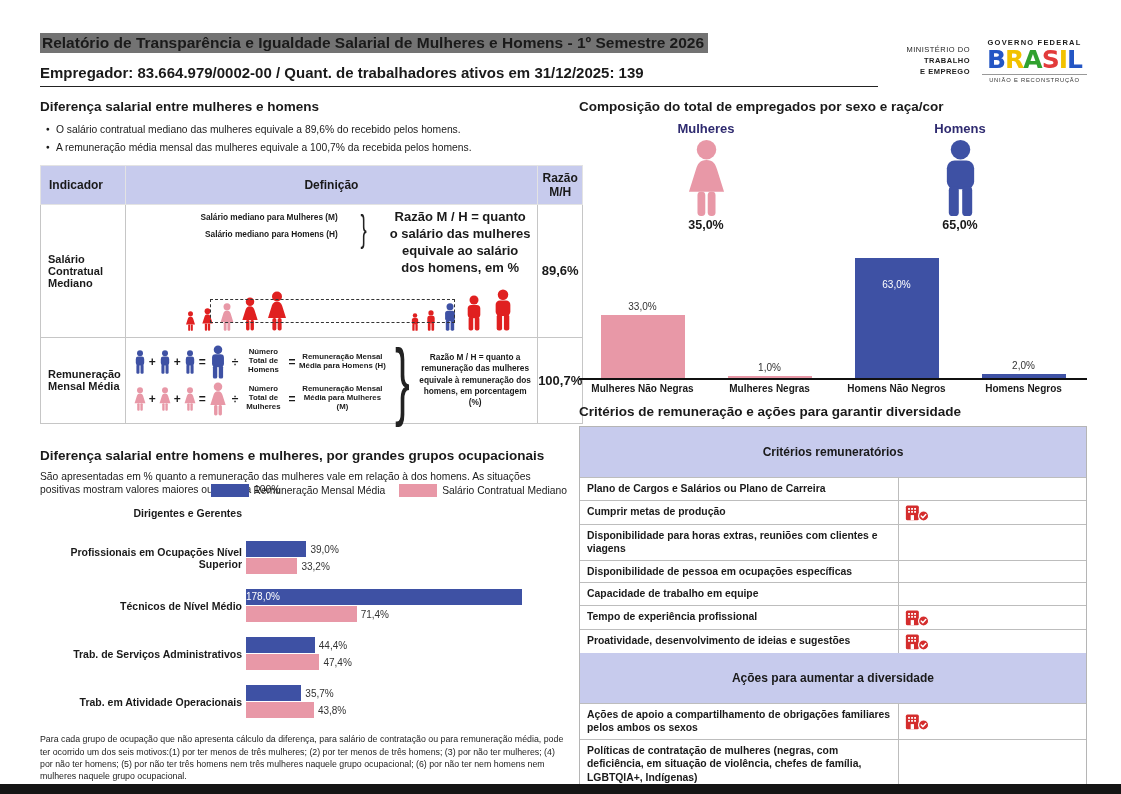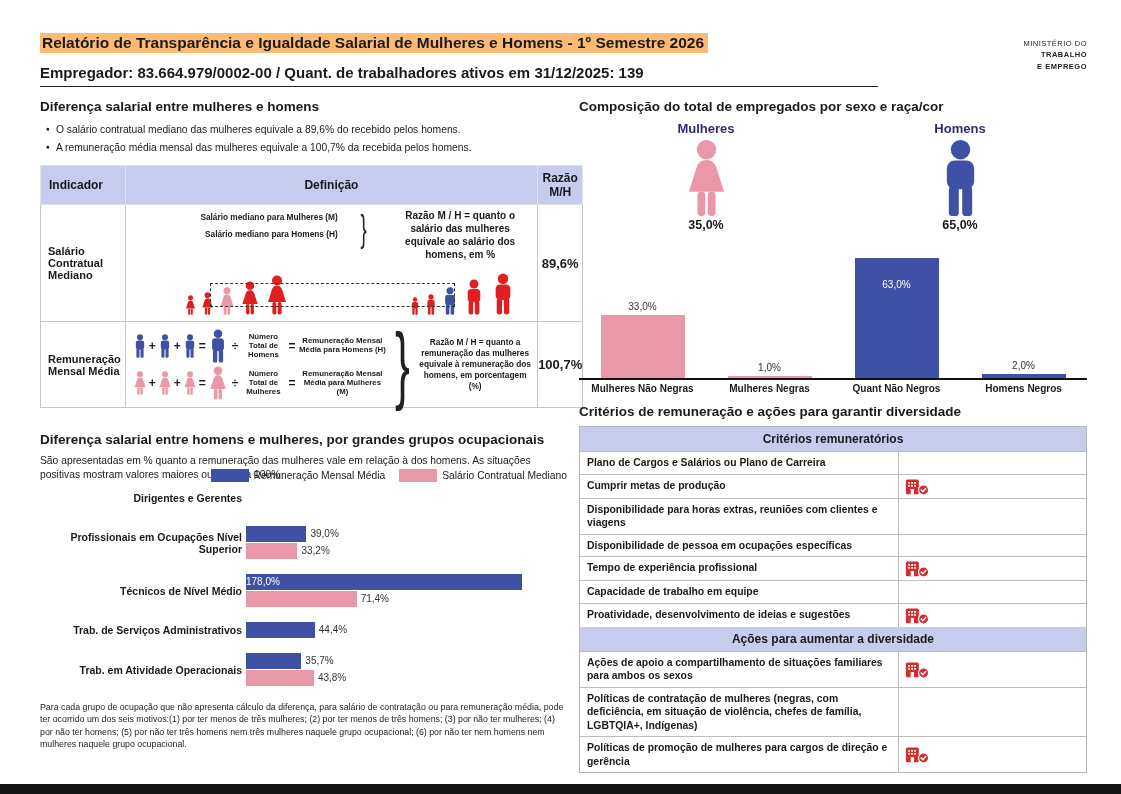--- a/index.html
+++ b/index.html
@@ -4,21 +4,21 @@
 <style>
   * { margin:0; padding:0; box-sizing:border-box; }
   html,body { background:#e8e8e8; }
   body { font-family:"Liberation Sans", sans-serif; color:#1a1a1a; }
   .page { width:1121px; height:794px; background:#fff; position:relative; overflow:hidden; margin:0 auto; }
 
   
   .hdr { display:flex; justify-content:space-between; align-items:flex-start; padding:34px 34px 0 40px; }
   .hdr-left { width:838px; border-bottom:1px solid #222; padding-bottom:5px; }
   .title-line { font-size:15.5px; font-weight:bold; }
-  .hl { background:#fdba74; padding:1px 4px 2px 2px; }
+  .hl { background:#737373; padding:1px 4px 2px 2px; }
   .subtitle { font-size:15px; font-weight:bold; margin-top:12px; }
   .hdr-right { display:flex; gap:12px; align-items:center; margin-top:4px; }
   .ministry { text-align:right; font-size:7.5px; letter-spacing:.5px; color:#222; line-height:1.5; }
   .ministry .b { font-weight:bold; }
   .govlogo { text-align:center; width:105px; }
   .gov-top { font-size:7.5px; font-weight:bold; letter-spacing:1.2px; }
   .gov-brand { font-size:25px; font-weight:bold; letter-spacing:-1px; line-height:1.05; font-family:"DejaVu Sans", sans-serif; }
   .gov-bottom { font-size:5.8px; letter-spacing:.8px; color:#333; border-top:1px solid #999; margin-top:1px; padding-top:2px; }
 
   
@@ -37,21 +37,21 @@
   .ind-table th { background:#c7cbed; font-size:12px; font-weight:bold; padding:5px 4px; border:1px solid #e3e3e3; }
   .ind-table th:first-child { text-align:left; padding-left:8px; }
   .ind-table td { border:1px solid #c6c6c6; vertical-align:middle; }
   .ind-cell { font-weight:bold; font-size:11px; padding:4px 4px 4px 7px; width:108px; }
   .ratio-cell { font-weight:bold; font-size:13px; text-align:center; width:80px;margin-top:27px; }
   .def-cell { width:337px; padding:4px 6px; }
 
   .def-top { display:flex; align-items:flex-start; justify-content:flex-end; gap:20px; }
   .def-stack { text-align:right; font-size:8.3px; font-weight:bold; line-height:2.1; }
   .brace1 { font-size:34px; font-weight:400; transform:scale(.55,1.1); color:#222; }
-  .razao { font-size:10px; font-weight:bold; text-align:center; width:142px; line-height:1.3; }
+  .razao { font-size:13px; font-weight:bold; text-align:center; width:142px; line-height:1.3; }
   .icon-strip { position:relative; height:52px; display:flex; align-items:flex-end; padding:0 14px 2px 52px; margin-top:4px; }
   .grp { display:flex; align-items:flex-end; gap:3px; }
   .spacer { flex:1; }
   .median-box { position:absolute; left:78px; right:76px; top:18px; height:24px; border:1.6px dashed #333; }
 
   .formula-wrap { display:flex; align-items:center; gap:4px; }
   .formula-col { flex:1; }
   .f-line { display:flex; align-items:center; gap:3px; margin:3px 0; }
   .f-icons { display:flex; align-items:center; gap:1px; }
   .f-op { font-size:12px; font-weight:bold; }
@@ -88,21 +88,21 @@
   .comp-bar { width:84px; position:relative; }
   .comp-bar.pink { background:#e898a7; } .comp-bar.blue { background:#3e51a4; }
   .cb-val { position:absolute; width:100%; text-align:center; font-size:10px; color:#333; }
   .cb-val.above { bottom:100%; margin-bottom:3px; }
   .cb-val.inside { top:21px; color:#fff; }
   .comp-cats { display:flex; margin-top:3px; margin-bottom:10px; }
   .comp-cat { flex:1; text-align:center; font-size:10px; font-weight:bold; }
 
   
   .crit-table { border:1px solid #b5b5b5; margin-top:4px; }
-  .crit-head { background:#c7cbed; text-align:center; font-weight:bold; font-size:12px; padding:5px 4px; }
+  .crit-head { background:#c7cbed; text-align:center; font-weight:bold; font-size:12px; padding:18px 4px; }
   .crit-row { display:flex; border-top:1px solid #bdbdbd; min-height:21px; }
   .crit-label { flex:0 0 63%; font-weight:bold; font-size:10.4px; line-height:1.3; padding:4px 7px 4px 7px; border-right:1px solid #bdbdbd; }
   .crit-mark { flex:1; display:flex; align-items:center; padding:2px 6px; }
 
   
   .footer { text-align:center; font-weight:bold; font-size:12px; margin-top:20px; }
   .bottombar { position:absolute; left:0; right:0; bottom:0; height:10px; background:#151515; }
 
   .person { display:inline-block; vertical-align:bottom; }
   .chk { height:19px; width:auto; display:block; }
@@ -115,20 +115,25 @@
   <header class="hdr">
     <div class="hdr-left">
       <div class="title-line"><span class="hl">Relatório de Transparência e Igualdade Salarial de Mulheres e Homens - 1º Semestre 2026</span></div>
       <div class="subtitle">Empregador: 83.664.979/0002-00 / Quant. de trabalhadores ativos em 31/12/2025: 139</div>
     </div>
     <div class="hdr-right">
       <div class="ministry">
         <div>MINISTÉRIO DO</div>
         <div class="b">TRABALHO</div>
         <div class="b">E EMPREGO</div>
+      </div>
+      <div class="govlogo">
+        <div class="gov-top">GOVERNO FEDERAL</div>
+        <div class="gov-brand" id="brasil-brand"><span style="color:#2456c4">B</span><span style="color:#f2c200">R</span><span style="color:#31a12f">A</span><span style="color:#e23b3b">S</span><span style="color:#f2c200">I</span><span style="color:#2456c4">L</span></div>
+        <div class="gov-bottom">UNIÃO E RECONSTRUÇÃO</div>
       </div>
     </div>
   </header>
 
   <div class="cols">
 
     <section class="colL">
       <div class="sec-title">Diferença salarial entre mulheres e homens</div>
       <div class="bullets">
         <div class="bullet">O salário contratual mediano das mulheres equivale a 89,6% do recebido pelos homens.</div>
@@ -353,20 +358,24 @@
             <span class="bar-out">71,4%</span>
           </div>
             </div>
      </div>
           <div class="occ-row ">
        <div class="occ-label">Trab. de Serviços Administrativos</div>
        <div class="occ-bars">
               <div class="bar-line">
             <div class="bar blue" style="width:68.82px"></div>
             <span class="bar-out">44,4%</span>
+          </div>
+              <div class="bar-line">
+            <div class="bar pink" style="width:73.47px"></div>
+            <span class="bar-out">47,4%</span>
           </div>
             </div>
      </div>
           <div class="occ-row ">
        <div class="occ-label">Trab. em Atividade Operacionais</div>
        <div class="occ-bars">
               <div class="bar-line">
             <div class="bar blue" style="width:55.33500000000001px"></div>
             <span class="bar-out">35,7%</span>
           </div>
@@ -422,21 +431,21 @@
      </div>
           <div class="comp-slot">
        <div class="comp-bar blue" style="height:3.8px">
          <span class="cb-val above">2,0%</span>
        </div>
      </div>
         </div>
       <div class="comp-cats" id="comp-cats">
           <div class="comp-cat">Mulheres Não Negras</div>
           <div class="comp-cat">Mulheres Negras</div>
-          <div class="comp-cat">Quant Não Negros</div>
+          <div class="comp-cat">Homens Não Negros</div>
           <div class="comp-cat">Homens Negros</div>
         </div>
 
       <div class="sec-title">Critérios de remuneração e ações para garantir diversidade</div>
       <div class="crit-table" id="crit-table">
           <div class="crit-head">Critérios remuneratórios</div>
           <div class="crit-row">
          <div class="crit-label">Plano de Cargos e Salários ou Plano de Carreira</div>
          <div class="crit-mark"></div>
        </div>
@@ -459,60 +468,60 @@
        </div>
           <div class="crit-row">
          <div class="crit-label">Disponibilidade para horas extras, reuniões com clientes e viagens</div>
          <div class="crit-mark"></div>
        </div>
           <div class="crit-row">
          <div class="crit-label">Disponibilidade de pessoa em ocupações específicas</div>
          <div class="crit-mark"></div>
        </div>
           <div class="crit-row">
+         <div class="crit-label">Capacidade de trabalho em equipe</div>
+         <div class="crit-mark"></div>
+       </div>
+          <div class="crit-row">
          <div class="crit-label">Tempo de experiência profissional</div>
          <div class="crit-mark">
               <svg class="chk" viewBox="0 0 30 22">
     <rect x="1" y="3" width="15" height="17" rx="1.8" fill="#d42d2d"></rect>
     <rect x="3.6" y="5.8" width="2.1" height="2.1" fill="#fff"></rect>
                 <rect x="7.1" y="5.8" width="2.1" height="2.1" fill="#fff"></rect>
                 <rect x="10.6" y="5.8" width="2.1" height="2.1" fill="#fff"></rect>
     <rect x="3.6" y="9.2" width="2.1" height="2.1" fill="#fff"></rect>
                 <rect x="7.1" y="9.2" width="2.1" height="2.1" fill="#fff"></rect>
                 <rect x="10.6" y="9.2" width="2.1" height="2.1" fill="#fff"></rect>
     <rect x="6.6" y="14" width="3.8" height="6" fill="#fff"></rect>
     <circle cx="21.5" cy="15" r="5.8" fill="#d42d2d" stroke="#fff" stroke-width="1.3"></circle>
     <path d="M18.8 15.1 l1.9 1.9 l3.3 -3.6" stroke="#fff" stroke-width="1.7" fill="none" stroke-linecap="round"></path>
   </svg>
             </div>
        </div>
           <div class="crit-row">
-         <div class="crit-label">Capacidade de trabalho em equipe</div>
-         <div class="crit-mark"></div>
-       </div>
-          <div class="crit-row">
          <div class="crit-label">Proatividade, desenvolvimento de ideias e sugestões</div>
          <div class="crit-mark">
               <svg class="chk" viewBox="0 0 30 22">
     <rect x="1" y="3" width="15" height="17" rx="1.8" fill="#d42d2d"></rect>
     <rect x="3.6" y="5.8" width="2.1" height="2.1" fill="#fff"></rect>
                 <rect x="7.1" y="5.8" width="2.1" height="2.1" fill="#fff"></rect>
                 <rect x="10.6" y="5.8" width="2.1" height="2.1" fill="#fff"></rect>
     <rect x="3.6" y="9.2" width="2.1" height="2.1" fill="#fff"></rect>
                 <rect x="7.1" y="9.2" width="2.1" height="2.1" fill="#fff"></rect>
                 <rect x="10.6" y="9.2" width="2.1" height="2.1" fill="#fff"></rect>
     <rect x="6.6" y="14" width="3.8" height="6" fill="#fff"></rect>
     <circle cx="21.5" cy="15" r="5.8" fill="#d42d2d" stroke="#fff" stroke-width="1.3"></circle>
     <path d="M18.8 15.1 l1.9 1.9 l3.3 -3.6" stroke="#fff" stroke-width="1.7" fill="none" stroke-linecap="round"></path>
   </svg>
             </div>
        </div>
           <div class="crit-head">Ações para aumentar a diversidade</div>
           <div class="crit-row">
-         <div class="crit-label">Ações de apoio a compartilhamento de situações familiares para ambos os sexos</div>
+         <div class="crit-label">Ações de apoio a compartilhamento de obrigações familiares pelos ambos os sexos</div>
          <div class="crit-mark">
               <svg class="chk" viewBox="0 0 30 22">
     <rect x="1" y="3" width="15" height="17" rx="1.8" fill="#d42d2d"></rect>
     <rect x="3.6" y="5.8" width="2.1" height="2.1" fill="#fff"></rect>
                 <rect x="7.1" y="5.8" width="2.1" height="2.1" fill="#fff"></rect>
                 <rect x="10.6" y="5.8" width="2.1" height="2.1" fill="#fff"></rect>
     <rect x="3.6" y="9.2" width="2.1" height="2.1" fill="#fff"></rect>
                 <rect x="7.1" y="9.2" width="2.1" height="2.1" fill="#fff"></rect>
                 <rect x="10.6" y="9.2" width="2.1" height="2.1" fill="#fff"></rect>
     <rect x="6.6" y="14" width="3.8" height="6" fill="#fff"></rect>

